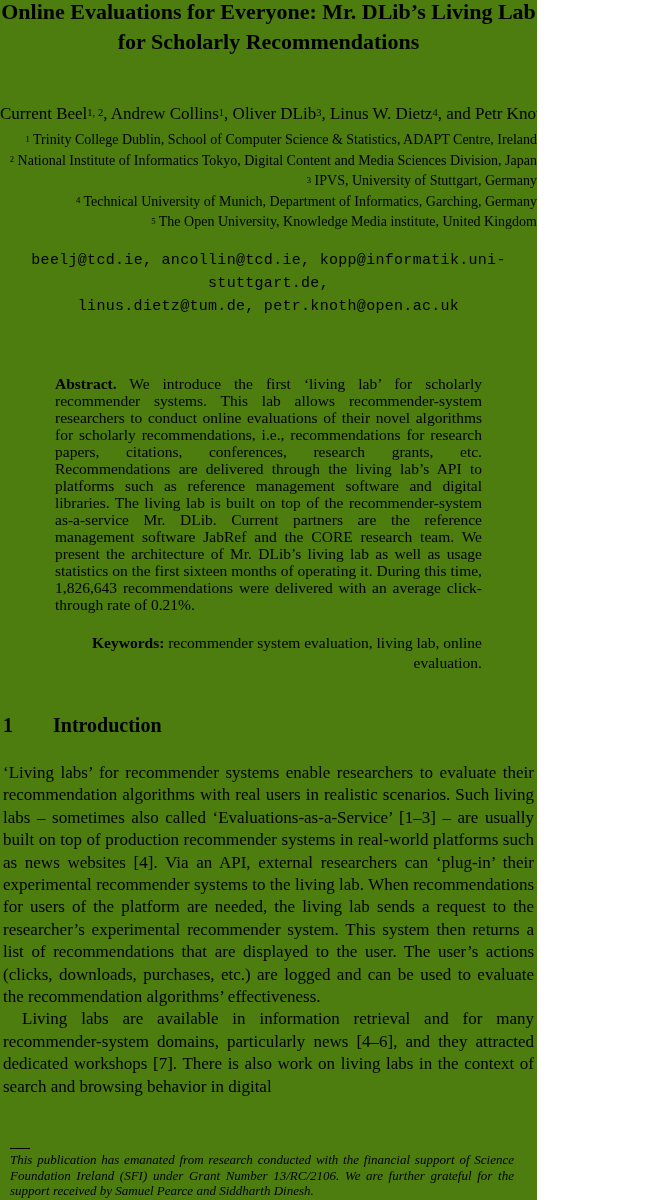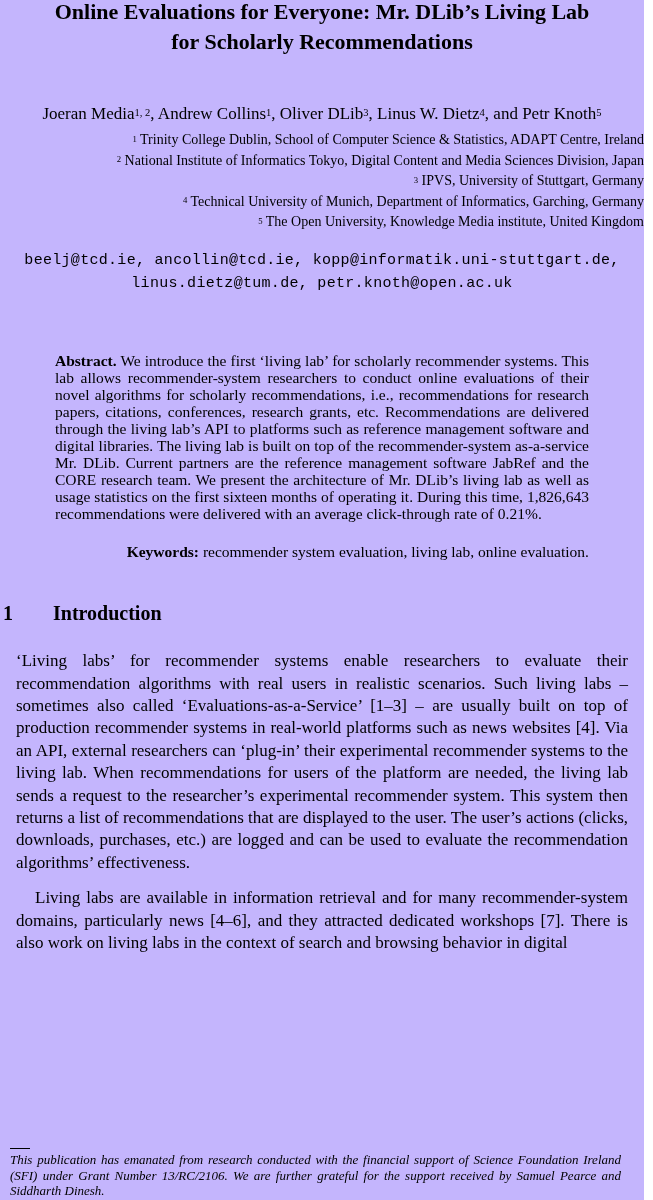--- a/index.html
+++ b/index.html
@@ -3,23 +3,23 @@
 <meta charset="utf-8">
 <style>
   html, body {
     margin: 0;
     padding: 0;
     background: #ffffff;
     color: #000000;
   }
   .page {
     position: relative;
-    width: 644px;
+    width: 537px;
     height: 1200px;
-    background: #c4b5fd;
+    background: #4d7c0f;
     overflow: hidden;
     font-family: "Liberation Serif", serif;
   }
   .title {
     margin-top: -3px;
     text-align: center;
     font-weight: bold;
     font-size: 22px;
     line-height: 30px;
   }
@@ -76,21 +76,21 @@
     display: inline-block;
     width: 50px;
   }
   .body-text {
     margin: 24px 3px 0 3px;
     font-size: 17px;
     line-height: 22.4px;
     text-align: justify;
   }
   .body-text p {
-    margin: 13px;
+    margin: 0;
   }
   .body-text p.indented {
     text-indent: 19px;
   }
   .footnote {
     position: absolute;
     left: 10px;
     right: 23px;
     top: 1148px;
   }
@@ -111,21 +111,21 @@
 <body>
 
 <div class="page">
 
   <div class="title">
     <div>Online Evaluations for Everyone: Mr. DLib’s Living Lab</div>
     <div>for Scholarly Recommendations</div>
   </div>
 
   <div class="authors">
-    <span>Joeran Media</span><sup>1, 2</sup><span>, </span><span>Andrew Collins</span><sup>1</sup><span>, </span><span>Oliver DLib</span><sup>3</sup><span>, </span><span>Linus W. Dietz</span><sup>4</sup><span>, and </span><span>Petr Knoth</span><sup>5</sup>
+    <span>Current Beel</span><sup>1, 2</sup><span>, </span><span>Andrew Collins</span><sup>1</sup><span>, </span><span>Oliver DLib</span><sup>3</sup><span>, </span><span>Linus W. Dietz</span><sup>4</sup><span>, and </span><span>Petr Knoth</span><sup>5</sup>
   </div>
 
   <div class="affiliations">
     <div><sup>1</sup><span> Trinity College Dublin, School of Computer Science &amp; Statistics, ADAPT Centre, Ireland</span></div>
     <div><sup>2</sup><span> National Institute of Informatics Tokyo, Digital Content and Media Sciences Division, Japan</span></div>
     <div><sup>3</sup><span> IPVS, University of Stuttgart, Germany</span></div>
     <div><sup>4</sup><span> Technical University of Munich, Department of Informatics, Garching, Germany</span></div>
     <div><sup>5</sup><span> The Open University, Knowledge Media institute, United Kingdom</span></div>
   </div>
 

